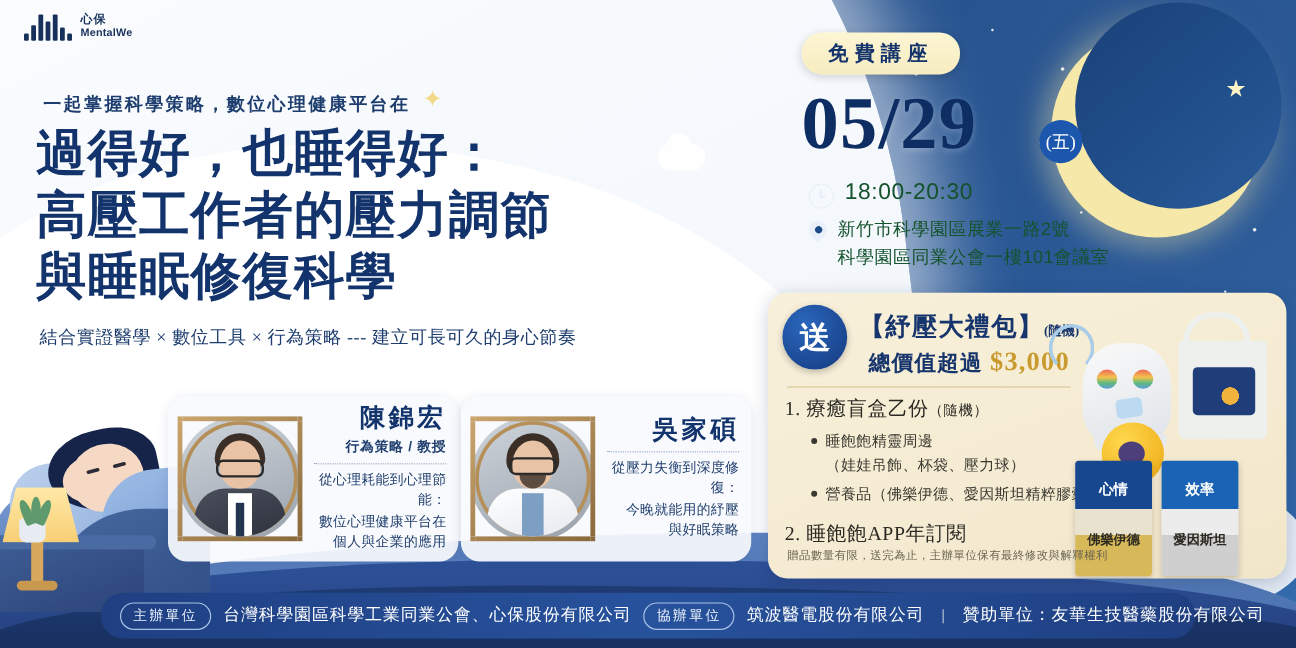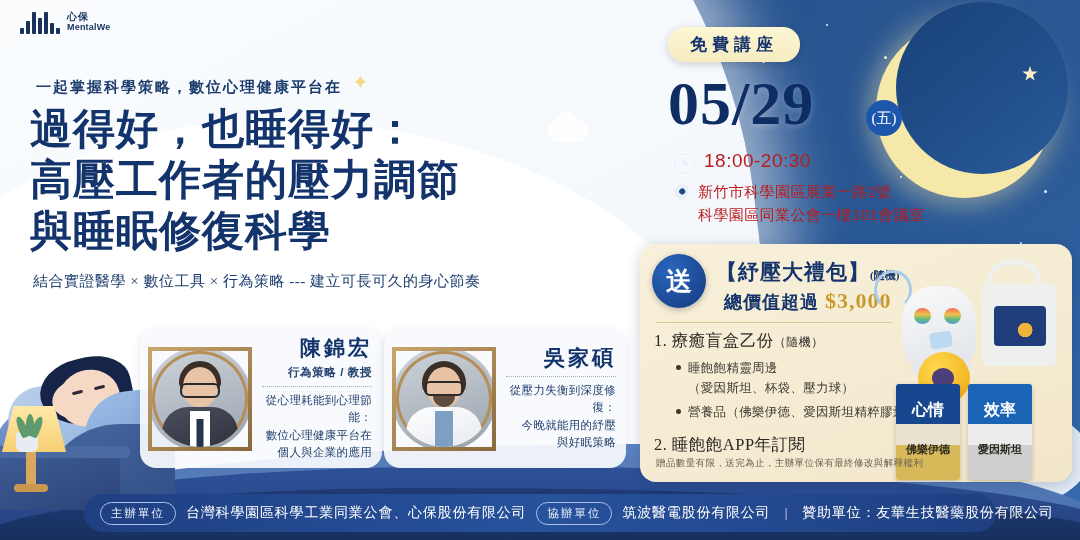--- a/index.html
+++ b/index.html
@@ -207,21 +207,21 @@
     position:absolute;left:668px;top:72px;
     font-family:"Liberation Serif","DejaVu Serif",serif;font-weight:700;
     font-size:62px;color:#0d2d63;letter-spacing:1px;line-height:1;
     text-shadow:0 2px 6px rgba(255,255,255,.25);
   }
   .date-dow{
     position:absolute;left:866px;top:100px;width:36px;height:36px;border-radius:50%;
     background:#1c57ad;color:#fff;font-size:15px;display:flex;align-items:center;justify-content:center;
     font-family:"Liberation Serif","DejaVu Serif",serif;
   }
-  .row-ico{position:absolute;display:flex;align-items:flex-start;gap:9px;color:#b91c1c;}
+  .row-ico{position:absolute;display:flex;align-items:flex-start;gap:9px;color:#14532d;}
   .row-time{left:674px;top:150px;font-size:19px;letter-spacing:.5px;}
   .row-addr{left:674px;top:180px;font-size:15px;line-height:1.55;letter-spacing:.4px;}
   .ico-clock{width:19px;height:19px;border:1.8px solid #e9f0fa;border-radius:50%;position:relative;margin-top:3px;flex:none;}
   .ico-clock:before{content:"";position:absolute;left:8px;top:4px;width:1.8px;height:6px;background:#e9f0fa;}
   .ico-clock:after{content:"";position:absolute;left:8px;top:9px;width:5px;height:1.8px;background:#e9f0fa;}
   .ico-pin{width:15px;height:15px;background:#e9f0fa;border-radius:50% 50% 50% 0;transform:rotate(-45deg);margin-top:4px;flex:none;position:relative;}
   .ico-pin:after{content:"";position:absolute;left:4.5px;top:4.5px;width:6px;height:6px;border-radius:50%;background:#1d4a87;}
 
   
   .gift{
@@ -279,21 +279,21 @@
   .tote-art{position:absolute;right:26px;top:62px;width:52px;height:40px;border-radius:4px;
     background:radial-gradient(circle at 60% 60%,#f2b33d 0 18%,#1f3d78 19% 100%);}
   .ball{
     right:102px;top:108px;width:52px;height:52px;border-radius:50%;
     background:radial-gradient(circle at 35% 30%,#ffd84d,#eda712);
   }
   .ball-face{position:absolute;left:14px;top:16px;width:22px;height:20px;border-radius:50%;background:#4d3f7a;}
   .box{position:absolute;width:64px;height:96px;border-radius:3px;overflow:hidden;box-shadow:0 2px 5px rgba(0,0,0,.18);}
   .box1{right:112px;top:140px;background:linear-gradient(180deg,#16478f 0 42%,#e9e2cf 42% 64%,#d8b95a 64% 100%);}
   .box2{right:40px;top:140px;background:linear-gradient(180deg,#1a63b5 0 42%,#ececec 42% 64%,#cfcfcf 64% 100%);}
-  .box-label{position:absolute;left:0;right:0;top:16px;text-align:center;color:#fff;font-size:16px;font-weight:700;}
+  .box-label{position:absolute;left:0;right:0;top:16px;text-align:center;color:#fff;font-size:12px;font-weight:700;}
   .box-label2{position:absolute;left:0;right:0;top:58px;text-align:center;color:#2c2a22;font-size:11px;font-weight:700;}
 </style>
 </head>
 <body>
 
 <div id="poster">
 
   <div class="sky"></div>
 
   <div>
@@ -458,21 +458,21 @@
       <span>總價值超過</span><b>$3,000</b>
     </div>
     <div class="gift-hr"></div>
 
     <div class="gift-list">
       <div>
         <span class="gl-num">1.</span>
         <span class="gl-num">療癒盲盒乙份</span><span class="gl-num"><small>（隨機）</small></span>
         <div class="gl-sub">
           <span class="dot"></span><span>睡飽飽精靈周邊</span>
-          <span class="ind">（愛因斯坦、杯袋、壓力球）</span>
+          <span class="ind">（娃娃吊飾、杯袋、壓力球）</span>
         </div>
         <div class="gl-sub" style="margin-top:4px;">
           <span class="dot"></span><span>營養品（佛樂伊德、愛因斯坦精粹膠囊）</span>
         </div>
       </div>
       <div style="margin-top:12px;">
         <span class="gl-num">2.</span>
         <span class="gl-num">睡飽飽APP年訂閱</span>
       </div>
     </div>

